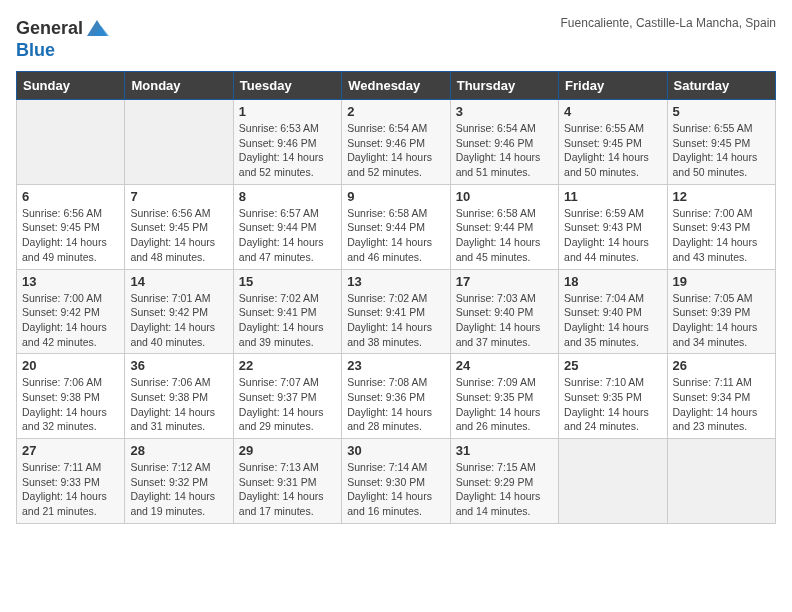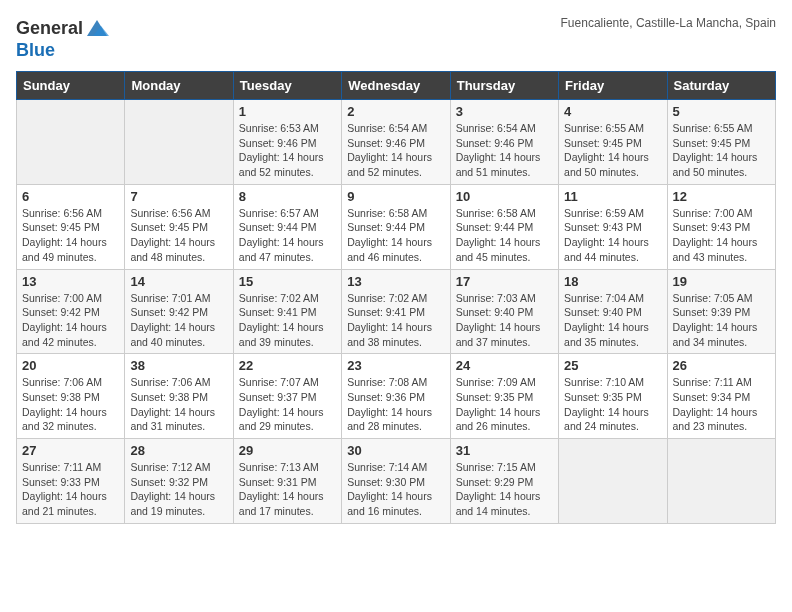--- a/index.html
+++ b/index.html
@@ -207,21 +207,21 @@
           <span class="day-num">19</span>
           <div class="cell-info">Sunrise: 7:05 AM<br>Sunset: 9:39 PM<br>Daylight: 14 hours and 34 minutes.</div>
         </td>
       </tr>
       <tr>
         <td>
           <span class="day-num">20</span>
           <div class="cell-info">Sunrise: 7:06 AM<br>Sunset: 9:38 PM<br>Daylight: 14 hours and 32 minutes.</div>
         </td>
         <td>
-          <span class="day-num">38</span>
+          <span class="day-num">36</span>
           <div class="cell-info">Sunrise: 7:06 AM<br>Sunset: 9:38 PM<br>Daylight: 14 hours and 31 minutes.</div>
         </td>
         <td>
           <span class="day-num">22</span>
           <div class="cell-info">Sunrise: 7:07 AM<br>Sunset: 9:37 PM<br>Daylight: 14 hours and 29 minutes.</div>
         </td>
         <td>
           <span class="day-num">23</span>
           <div class="cell-info">Sunrise: 7:08 AM<br>Sunset: 9:36 PM<br>Daylight: 14 hours and 28 minutes.</div>
         </td>

